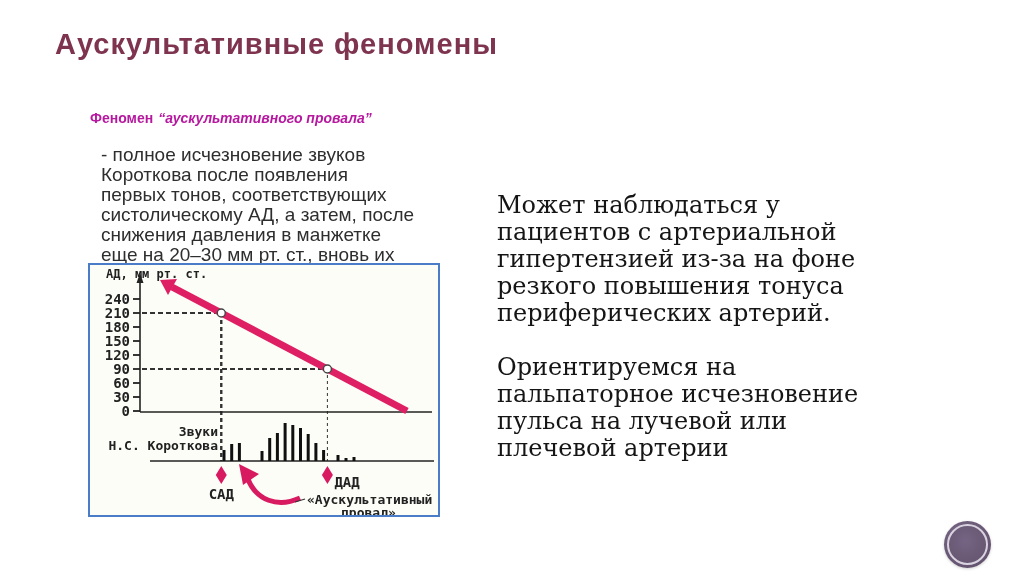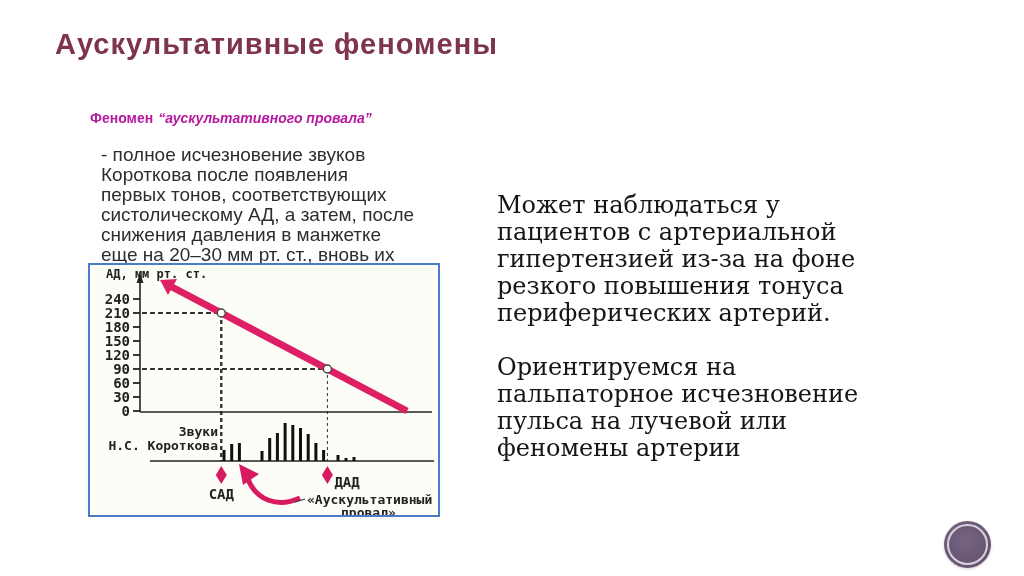--- a/index.html
+++ b/index.html
@@ -123,20 +123,20 @@
         <path d="M 210 233 C 188 243 166 236 157 212" stroke="#d81b60" stroke-width="5" fill="none"></path>
         <polygon points="149,199 153,220 169,209" fill="#d81b60"></polygon>
         <line x1="205" y1="237" x2="215" y2="234" stroke="#333" stroke-width="1.2"></line>
         <text x="217" y="239" font-size="13" font-weight="600">«Аускультативный</text>
         <text x="251" y="252" font-size="13" font-weight="600">провал»</text>
       </svg>
   </div>
 
   <div class="right-notes">
     <p>Может наблюдаться у пациентов с артериальной гипертензией из-за на фоне резкого повышения тонуса периферических артерий.</p>
-    <p>Ориентируемся на пальпаторное исчезновение пульса на лучевой или феномены артерии</p>
+    <p>Ориентируемся на пальпаторное исчезновение пульса на лучевой или плечевой артерии</p>
   </div>
 
   <div class="seal">
     <div class="ring"></div>
   </div>
 
 </div>
 
 </body></html>

